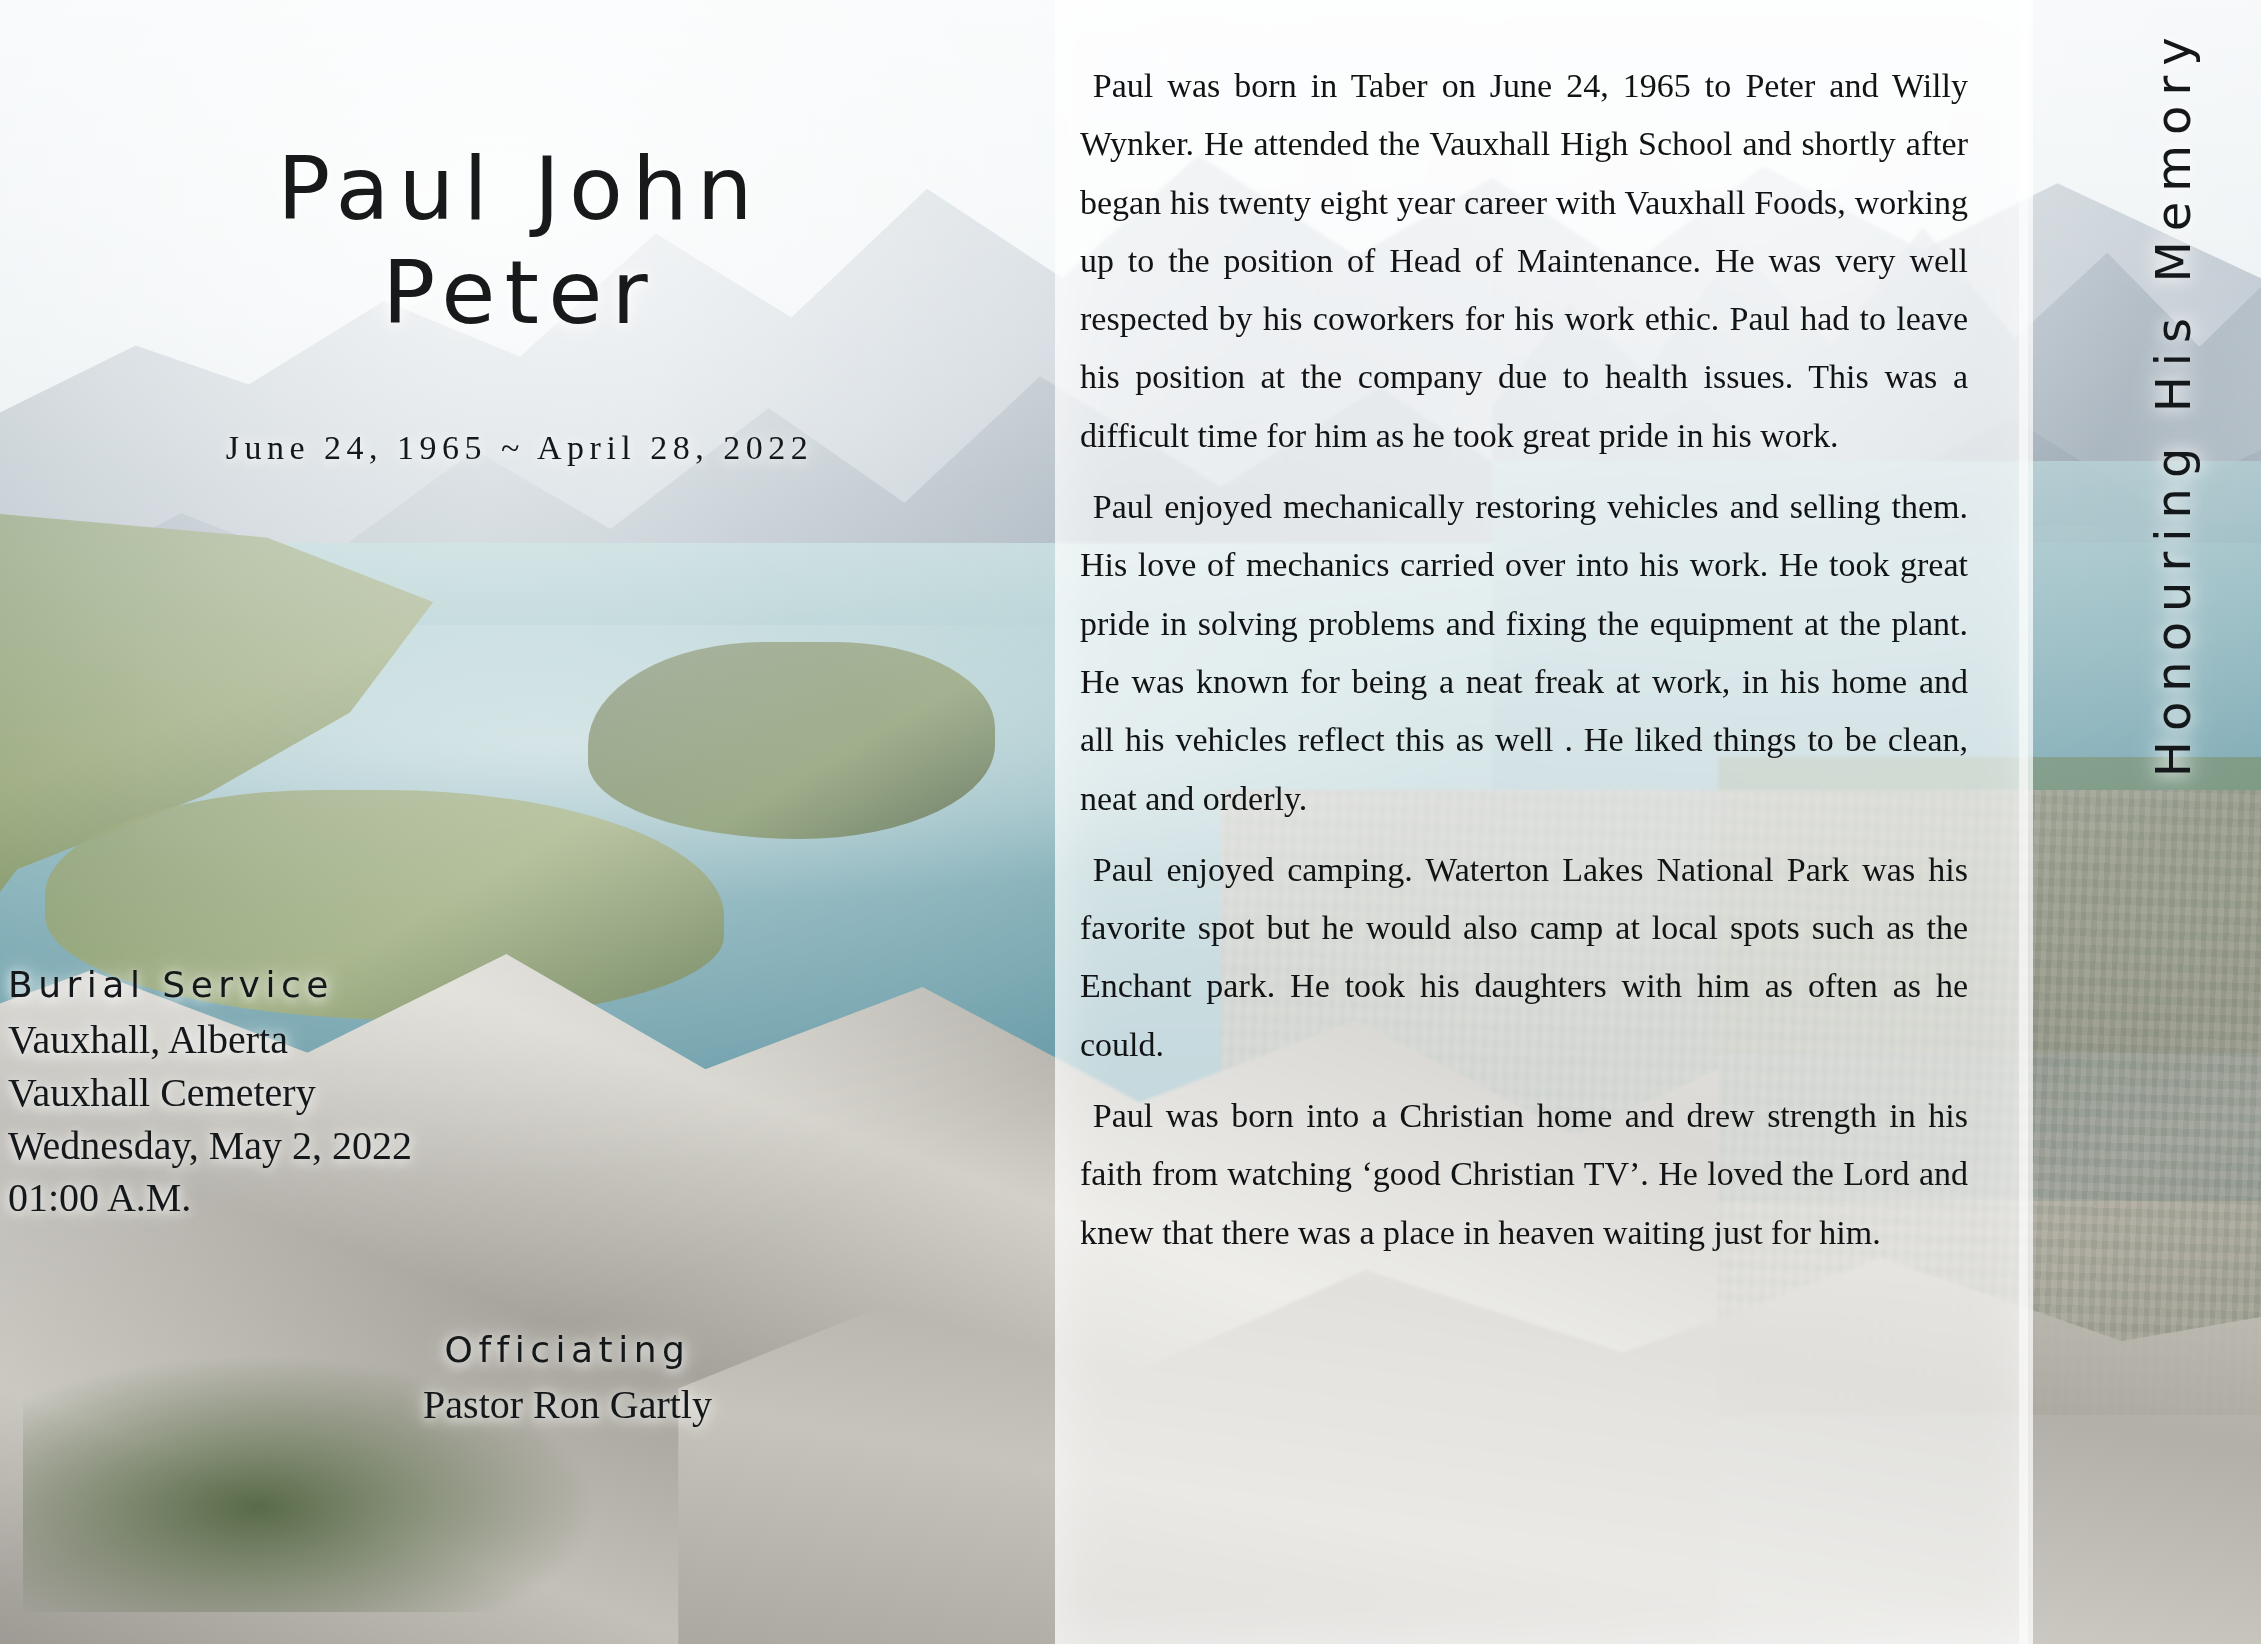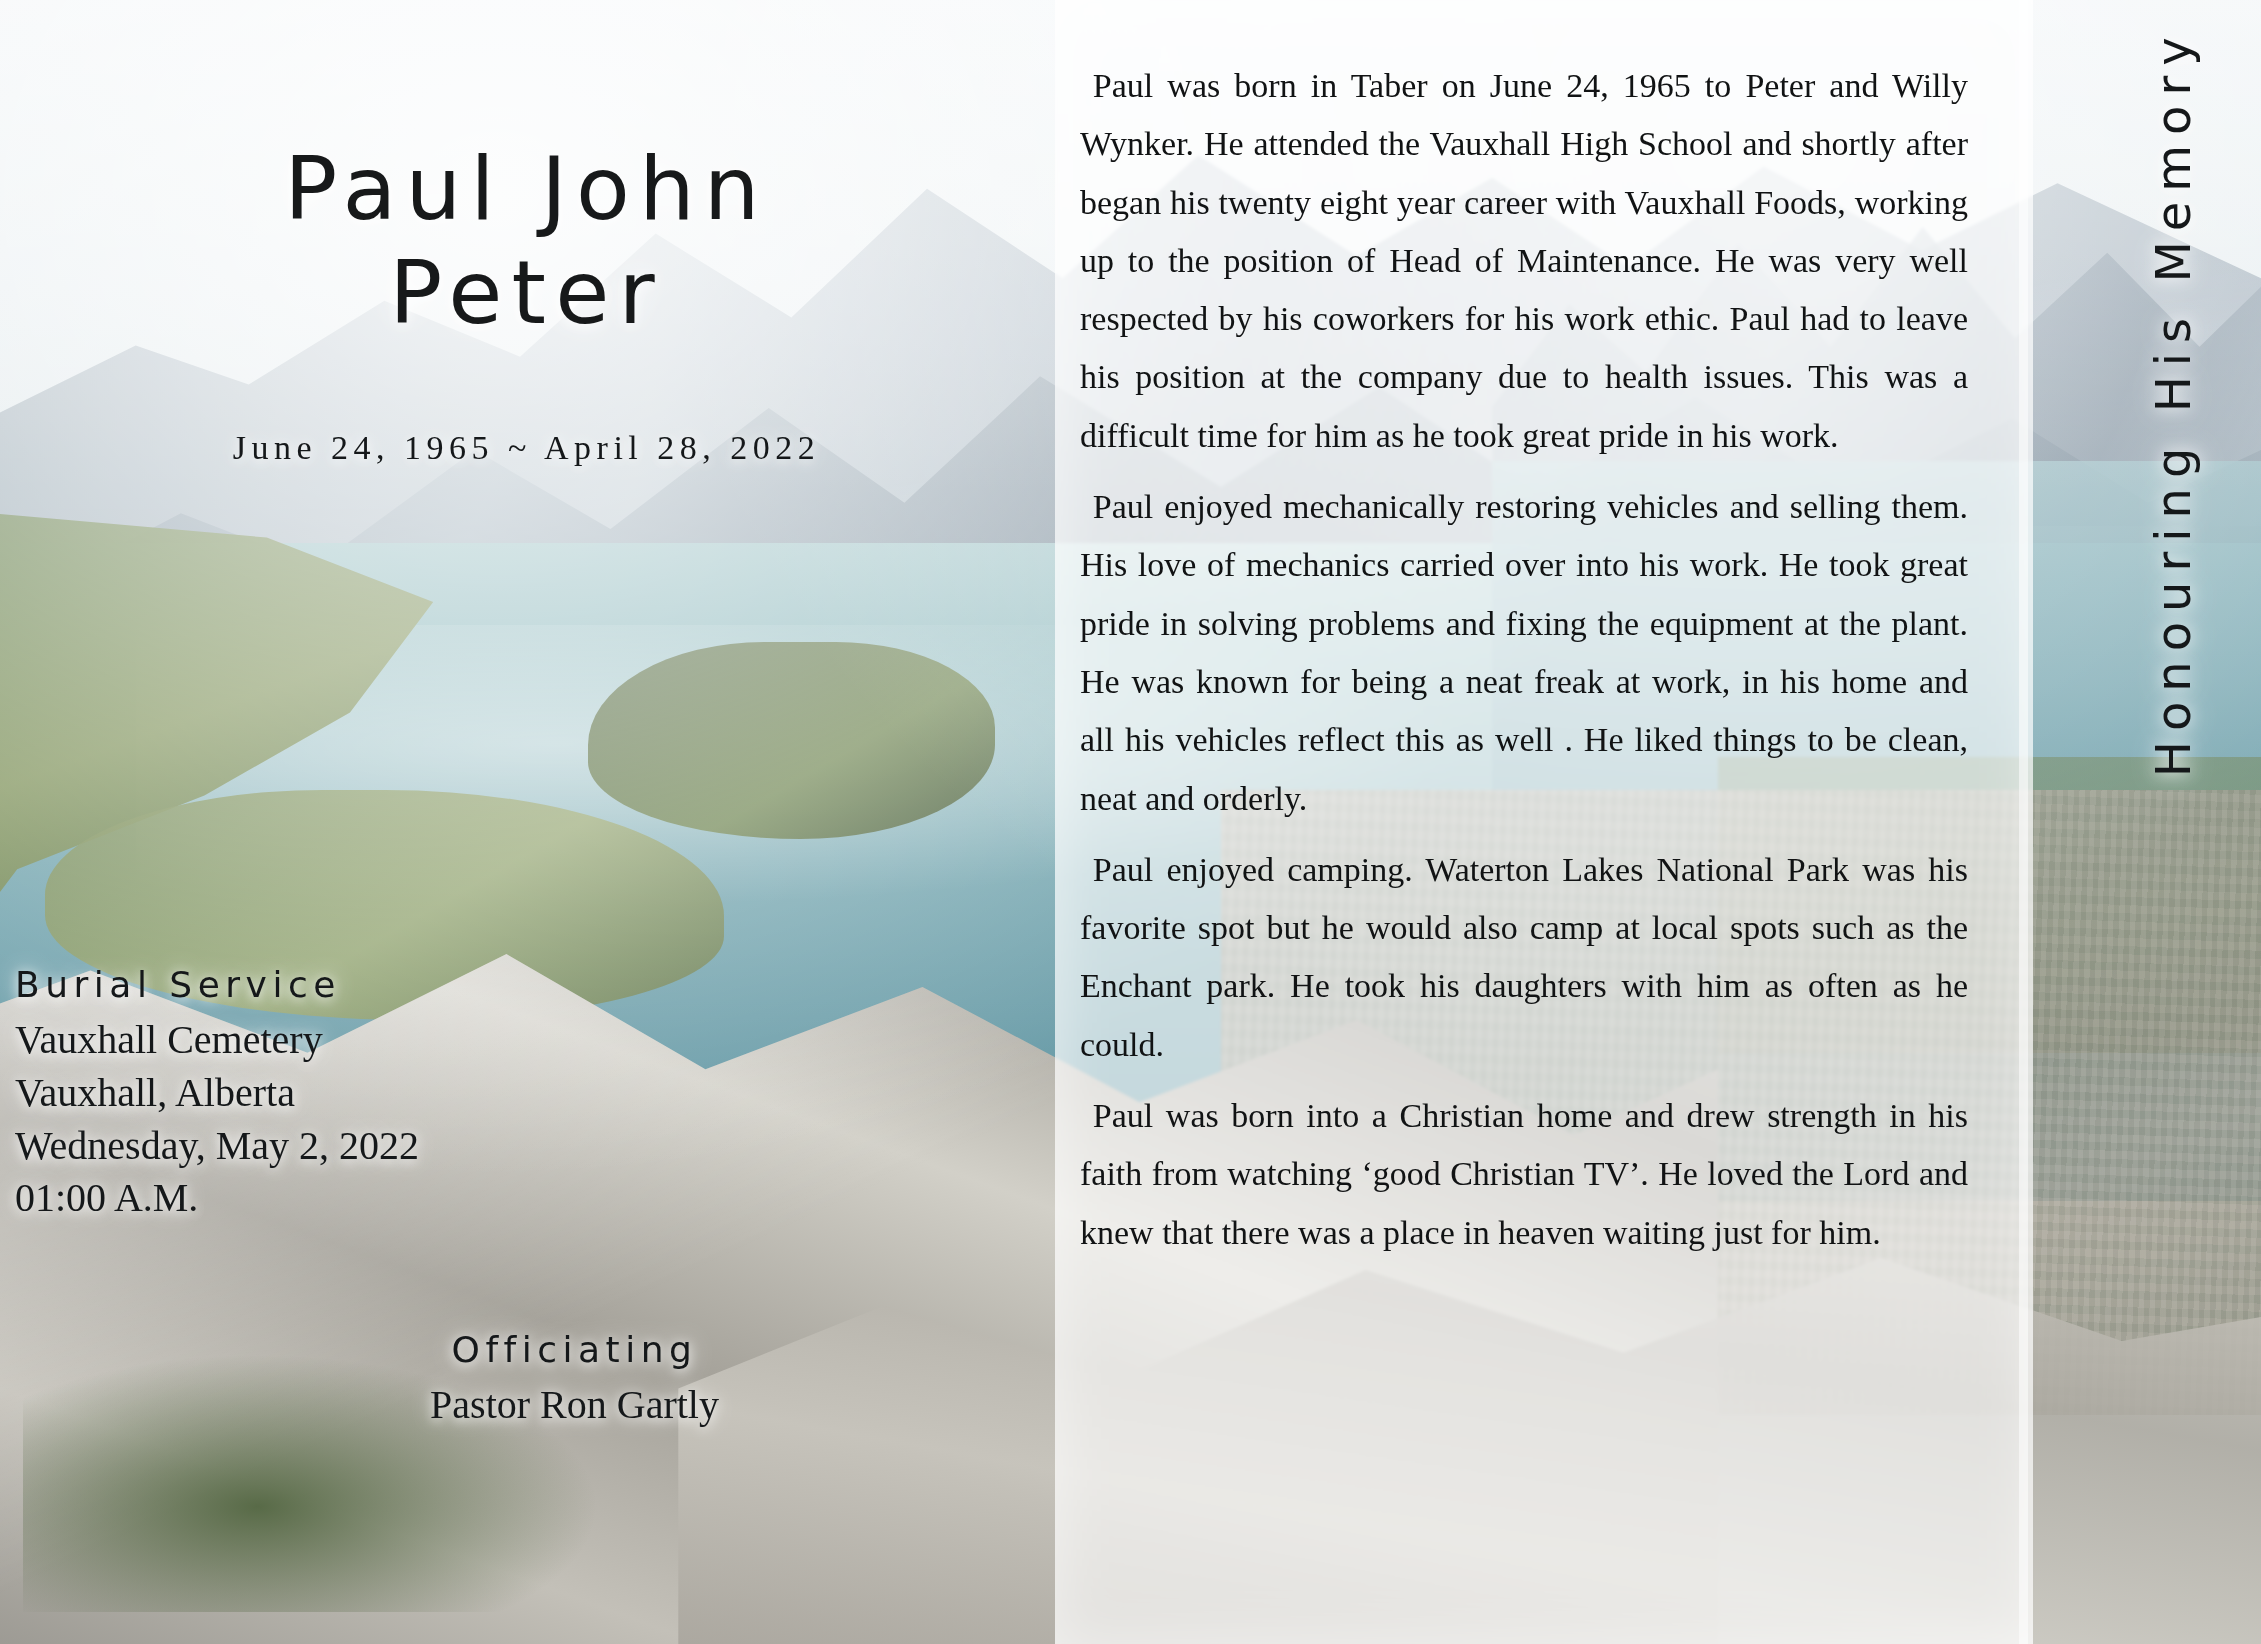--- a/index.html
+++ b/index.html
@@ -165,21 +165,21 @@
     left: 2019px;
     top: 0;
     width: 9.1px;
     height: 1645px;
     background: rgba(255,255,255,.55);
   }
 
   
   .cover {
     position: absolute;
-    left: 15px;
+    left: 8px;
     top: 0;
     width: 972px;
     height: 1645px;
   }
   .name {
     position: absolute;
     left: 0;
     top: 137px;
     width: 1023px;
     text-align: center;
@@ -306,22 +306,22 @@
   <div class="cover">
     <div class="name">
       <span>Paul John</span>
       <span class="line2">Peter</span>
     </div>
 
     <div class="dates">June 24, 1965 ~ April 28, 2022</div>
 
     <div class="service-block">
       <div class="block-head">Burial Service</div>
+      <div class="block-line">Vauxhall, Alberta</div>
       <div class="block-line">Vauxhall Cemetery</div>
-      <div class="block-line">Vauxhall, Alberta</div>
       <div class="block-line">Wednesday, May 2, 2022</div>
       <div class="block-line">01:00 A.M.</div>
     </div>
 
     <div class="officiating-block">
       <div class="block-head">Officiating</div>
       <div class="block-line">Pastor Ron Gartly</div>
     </div>
   </div>
 

